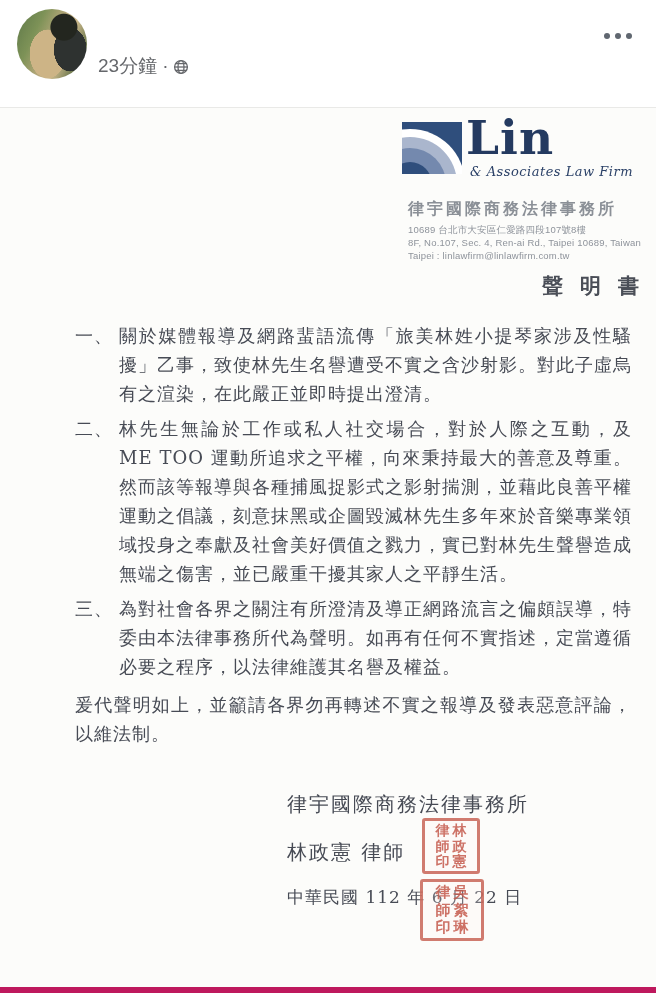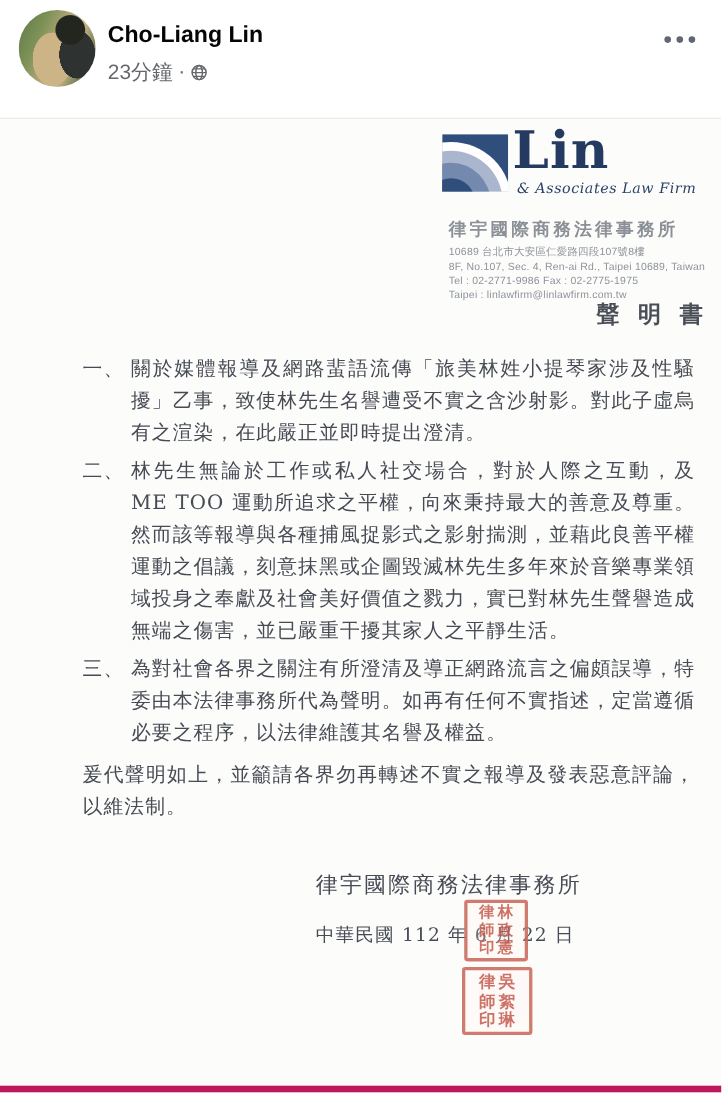--- a/index.html
+++ b/index.html
@@ -99,21 +99,20 @@
   .seal2 { left:133px; top:89px; width:64px; height:62px; }
   .seal2 .col span { font-size:15px; line-height:17px; }
 </style>
 </head>
 <body>
 
 <div class="stage">
 
   <div class="fb-header">
     <div class="avatar"></div>
-    <div class="fb-name">Cho-Liang Lin</div>
     <div class="fb-meta">
       <span>23分鐘</span>
       <span class="dot-sep">·</span>
       <span class="globe-icon">
         <svg width="16" height="16" viewBox="0 0 16 16" fill="none" stroke="#65676b" stroke-width="1.3">
           <circle cx="8" cy="8" r="6.4"></circle>
           <ellipse cx="8" cy="8" rx="3" ry="6.4"></ellipse>
           <line x1="1.6" y1="8" x2="14.4" y2="8"></line>
           <line x1="2.6" y1="4.6" x2="13.4" y2="4.6"></line>
           <line x1="2.6" y1="11.4" x2="13.4" y2="11.4"></line>
@@ -137,21 +136,20 @@
         <circle cx="8" cy="62" r="36" fill="#7489ae"></circle>
         <circle cx="8" cy="62" r="22" fill="#2f4e7c"></circle>
       </svg>
     </span>
     <div class="logo-lin">Lin</div>
     <div class="logo-tag">&amp; Associates Law Firm</div>
     <div class="firm-zh">律宇國際商務法律事務所</div>
     <div class="addr">
       <div>10689 台北市大安區仁愛路四段107號8樓</div>
       <div>8F, No.107, Sec. 4, Ren-ai Rd., Taipei 10689, Taiwan</div>
-      <div>Tel : 02-2771-9986  Fax : 02-2775-1975</div>
       <div>Taipei : linlawfirm@linlawfirm.com.tw</div>
     </div>
 
     <div class="doc-title">聲明書</div>
 
     <div class="doc-body">
 
       <div class="doc-item">
         <span class="marker">一、</span>
         <span class="itext">關於媒體報導及網路蜚語流傳「旅美林姓小提琴家涉及性騷擾」乙事，致使林先生名譽遭受不實之含沙射影。對此子虛烏有之渲染，在此嚴正並即時提出澄清。</span>
@@ -163,20 +161,21 @@
       <div class="doc-item">
         <span class="marker">三、</span>
         <span class="itext">為對社會各界之關注有所澄清及導正網路流言之偏頗誤導，特委由本法律事務所代為聲明。如再有任何不實指述，定當遵循必要之程序，以法律維護其名譽及權益。</span>
       </div>
 
       <div class="doc-closing">爰代聲明如上，並籲請各界勿再轉述不實之報導及發表惡意評論，以維法制。</div>
     </div>
 
     <div class="signature">
       <div class="sig-line">律宇國際商務法律事務所</div>
+      <div class="sig-line">林政憲 律師</div>
       <div class="sig-date">中華民國 112 年 6 月 22 日</div>
 
       <div class="seal seal1">
         <span class="col">
 
         <span>林</span>
             <span>政</span>
             <span>憲</span>
           </span>
         <span class="col">

